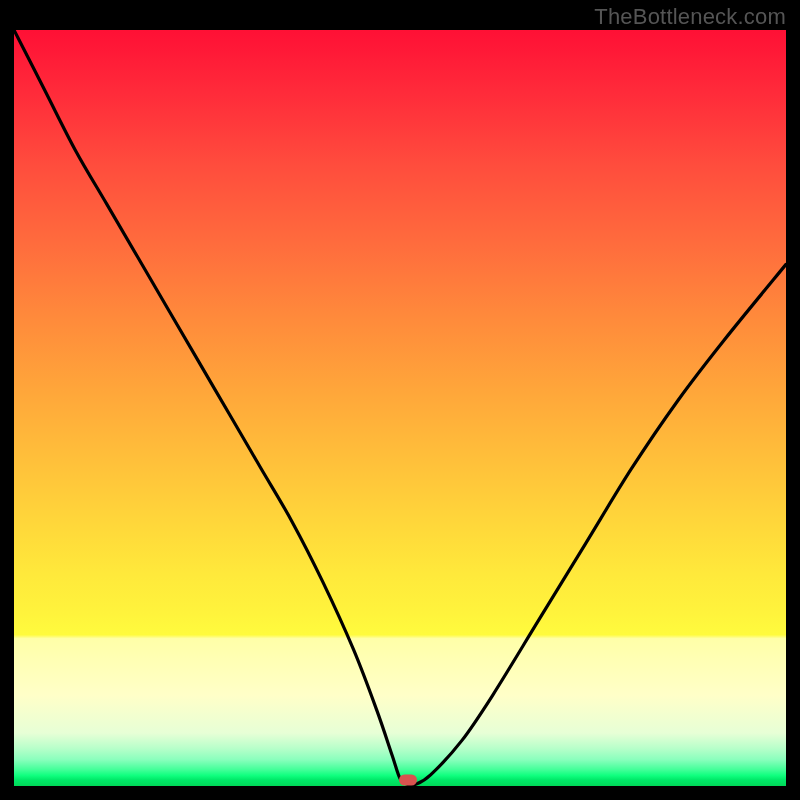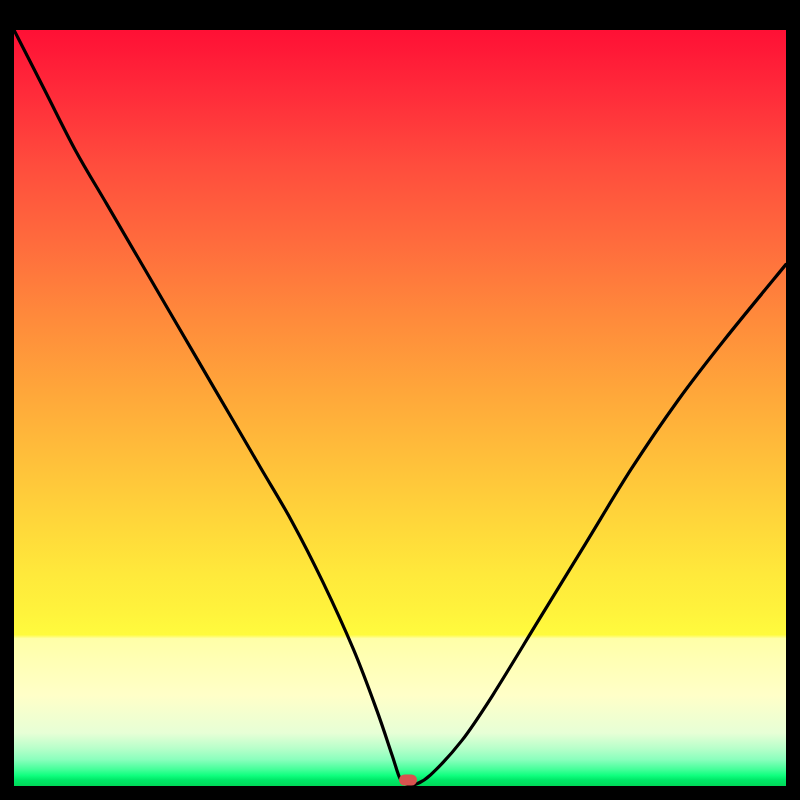--- a/index.html
+++ b/index.html
@@ -77,20 +77,21 @@
     border-radius: 6px;
     transform: translate(-50%, -50%);
     z-index: 3;
   }
 </style>
 </head>
 <body>
 
 <div class="frame">
 
+  <div class="watermark">TheBottleneck.com</div>
 
   <div class="plot">
     <div class="gradient"></div>
 
     <svg class="curve" viewBox="0 0 772 756" preserveAspectRatio="none">
       <path id="curve-path" fill="none" stroke="#000" stroke-width="3.2" stroke-linecap="round" stroke-linejoin="round" d="M 0,0 C 5.1466666666666665,10.080000000000004 20.586666666666666,40.32000000000001 30.88,60.48000000000002 C 41.17333333333333,80.64000000000003 51.46666666666666,102.06000000000004 61.76,120.96000000000004 C 72.05333333333333,139.86000000000004 82.34666666666666,156.23999999999998 92.64,173.88 C 102.93333333333334,191.52 113.22666666666666,209.16000000000008 123.52,226.80000000000007 C 133.81333333333333,244.44000000000005 144.10666666666668,262.08 154.4,279.71999999999997 C 164.69333333333333,297.35999999999996 174.98666666666668,315 185.28,332.64 C 195.57333333333332,350.28 205.8666666666667,367.92 216.16000000000003,385.56 C 226.45333333333335,403.2 236.74666666666667,420.84000000000003 247.04,438.48 C 257.3333333333333,456.12 267.62666666666667,472.50000000000006 277.92,491.40000000000003 C 288.21333333333337,510.3 298.50666666666666,530.46 308.8,551.88 C 319.09333333333336,573.3 330.67333333333335,598.5000000000001 339.68,619.9200000000001 C 348.68666666666667,641.34 356.40666666666664,662.76 362.84,680.4 C 369.2733333333333,698.04 374.41999999999996,714.42 378.28,725.76 C 382.14,737.1 383.4266666666667,743.652 386,748.44 C 388.5733333333333,753.2280000000001 391.1466666666667,753.48 393.72,754.488 C 396.29333333333335,755.4960000000001 397.58,756.1260000000001 401.44,754.488 C 405.3,752.85 409.1600000000001,751.968 416.88000000000005,744.66 C 424.6,737.352 437.4666666666667,723.87 447.76,710.64 C 458.0533333333333,697.41 465.7733333333333,685.4399999999999 478.64,665.28 C 491.50666666666666,645.12 509.52000000000004,614.8800000000001 524.96,589.6800000000001 C 540.4000000000001,564.48 555.8399999999999,539.28 571.28,514.0799999999999 C 586.72,488.87999999999994 602.1600000000001,462.42 617.6,438.48 C 633.04,414.54 648.48,391.86 663.92,370.44 C 679.3599999999999,349.02 692.2266666666667,332.64000000000004 710.24,309.96000000000004 C 728.2533333333333,287.28000000000003 761.7066666666667,246.96 772,234.36"></path>
     </svg>
 
     <div class="marker" id="marker" style="left: 393.72px; top: 749.952px; background: rgb(217, 83, 79);"></div>
   </div>

